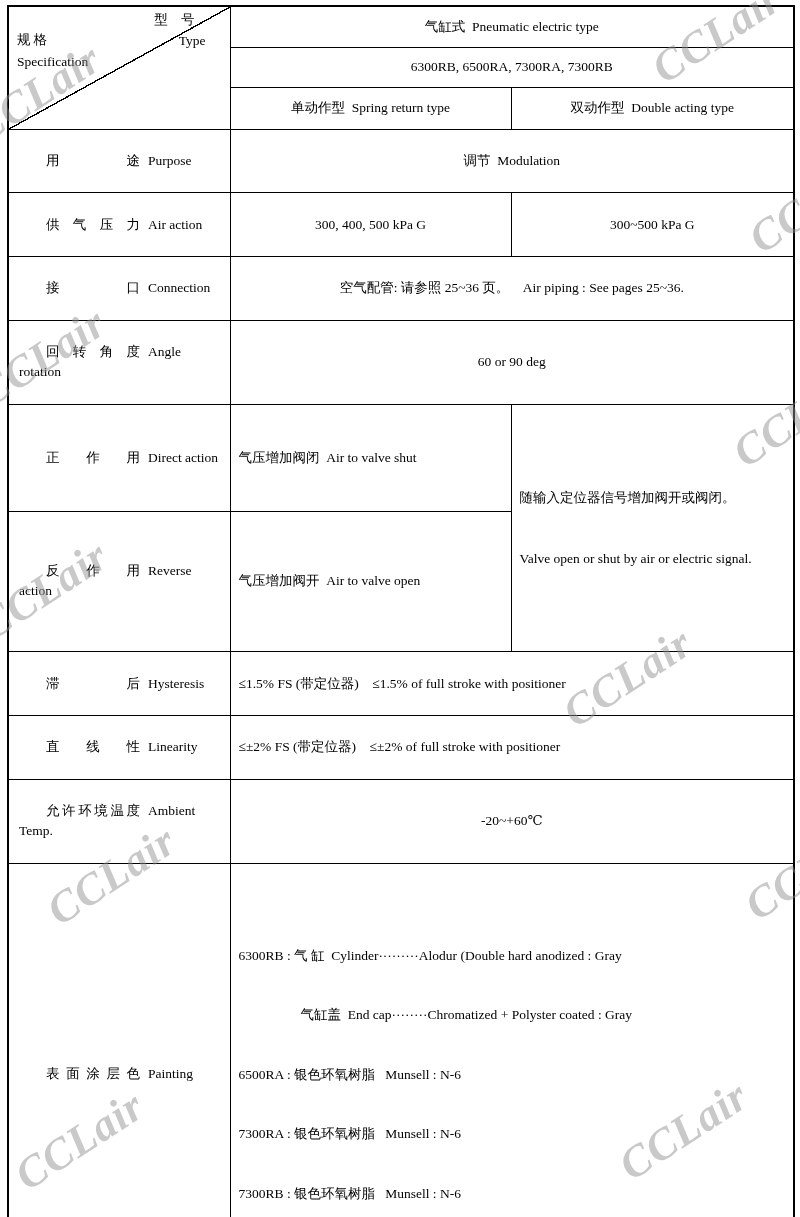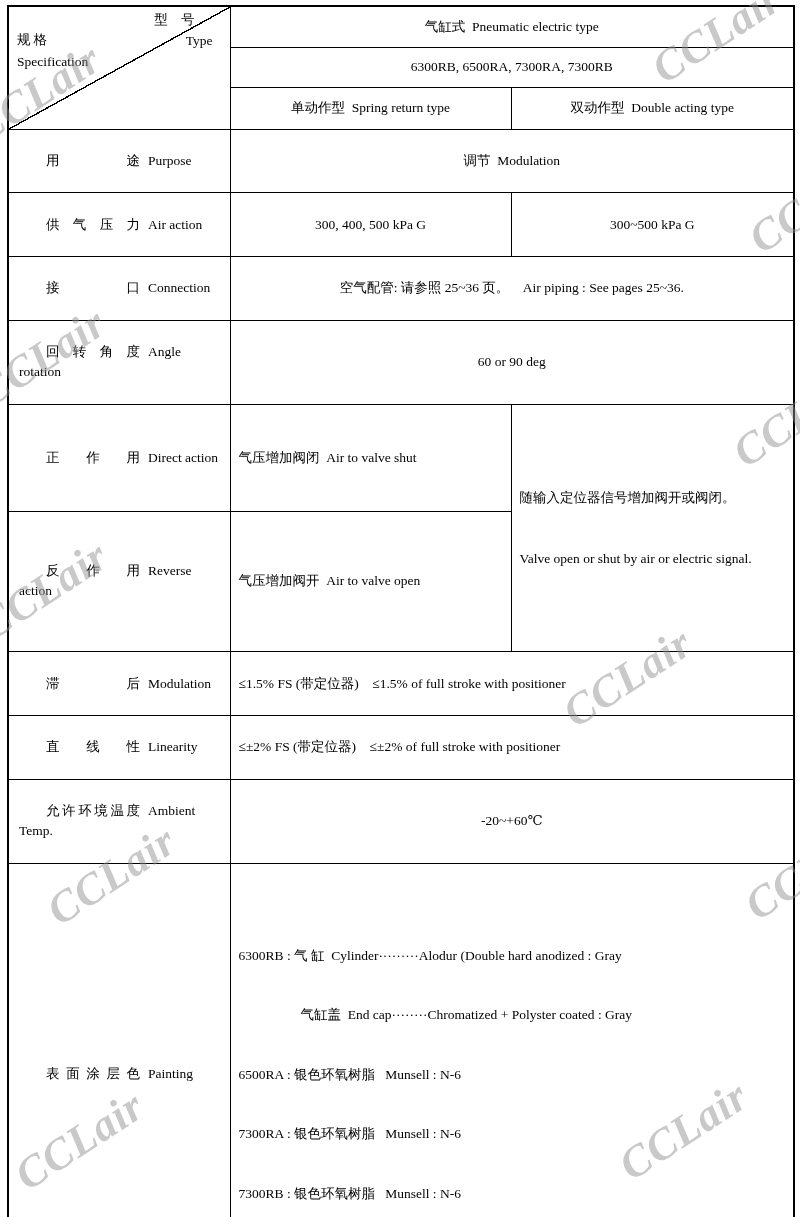--- a/index.html
+++ b/index.html
@@ -26,21 +26,21 @@
   .label .en{margin-left:8px;}
   
   .diag{
     position:relative;padding:0;
     background-image:linear-gradient(to bottom right,
       transparent calc(50% - 0.7px), #000 calc(50% - 0.7px),
       #000 calc(50% + 0.7px), transparent calc(50% + 0.7px));
   }
   .diag span{position:absolute;white-space:nowrap;}
   .t1 .d-model-cn{top:3px;right:30px;letter-spacing:5px;}
-  .t1 .d-model-en{top:24px;right:17px;}
+  .t1 .d-model-en{top:24px;right:24px;}
   .t1 .d-spec-cn{top:23px;left:8px;letter-spacing:3px;}
   .t1 .d-spec-en{top:45px;left:8px;}
   
   .h22{height:22px;} .h24{height:24px;} .h25{height:25px;}
   .h26{height:26px;} .h97{height:97px;}
   .stack div{line-height:21px;}
   .painting-lines div{line-height:19px;}
   .painting-lines div:nth-child(2){padding-left:62px;}
   
   .wm{
@@ -122,21 +122,21 @@
     </tr>
     <tr class="h25">
       <td class="label">
         <span class="cn">反作用</span><span class="en">Reverse action</span>
       </td>
       <td class="l">气压增加阀开  Air to valve open</td>
     </tr>
 
     <tr class="h26">
       <td class="label">
-        <span class="cn">滞后</span><span class="en">Modulation</span>
+        <span class="cn">滞后</span><span class="en">Hysteresis</span>
       </td>
       <td class="l" colspan="2">≤1.5% FS (带定位器)    ≤1.5% of full stroke with positioner</td>
     </tr>
 
     <tr class="h26">
       <td class="label">
         <span class="cn">直线性</span><span class="en">Linearity</span>
       </td>
       <td class="l" colspan="2">≤±2% FS (带定位器)    ≤±2% of full stroke with positioner</td>
     </tr>

